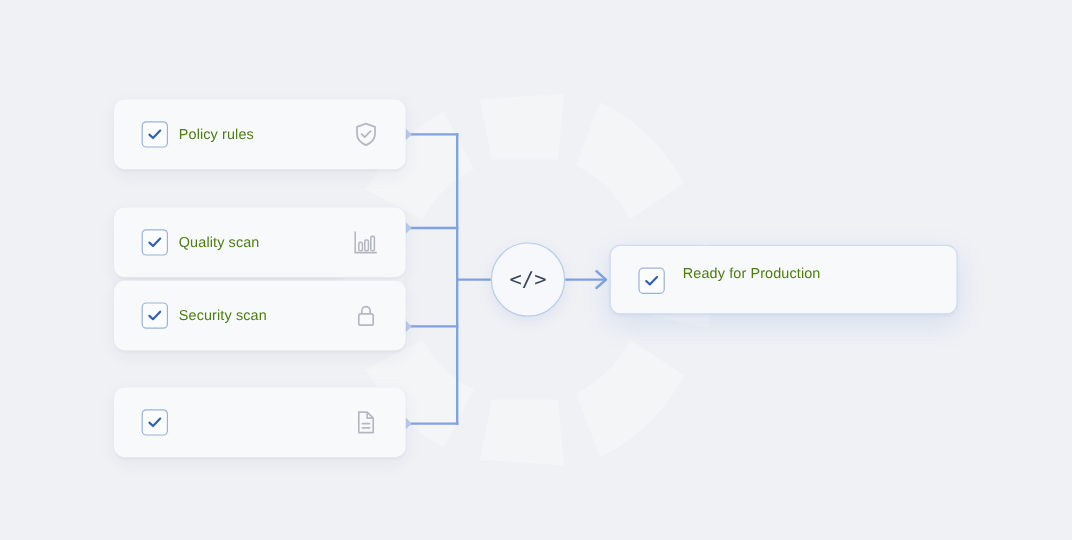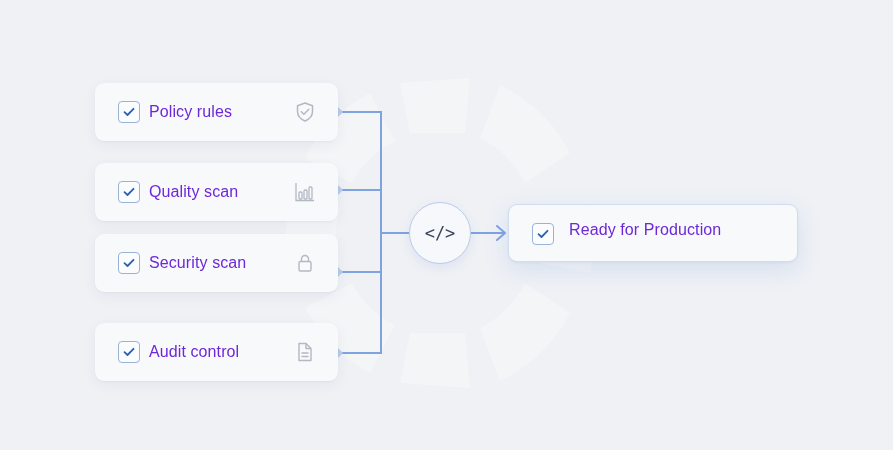--- a/index.html
+++ b/index.html
@@ -15,21 +15,21 @@
     background:#f8f9fb; border-radius:9px;
     box-shadow:0 4px 14px rgba(40,55,90,0.06), 0 1px 2px rgba(40,55,90,0.04);
     display:flex; align-items:center; box-sizing:border-box;
   }
   .checkbox {
     position:absolute; left:23px; width:22px; height:22px; box-sizing:border-box;
     border:1.5px solid #9ab2d8; border-radius:4px; background:#fbfcfe;
     display:flex; align-items:center; justify-content:center;
   }
   .card-label {
-    position:absolute; left:54px; font-size:16px; color:#6d28d9; letter-spacing:0.1px;
+    position:absolute; left:54px; font-size:12px; color:#4d7c0f; letter-spacing:0.1px;
     white-space:nowrap;
   }
   .card-icon { position:absolute; right:22px; width:22px; height:22px; display:flex; align-items:center; justify-content:center; }
   .connectors { position:absolute; left:0; top:0; width:893px; height:450px; pointer-events:none; }
   .node {
     position:absolute; left:409px; top:202px; width:62px; height:62px; box-sizing:border-box;
     border-radius:50%; background:#f7f8fb; border:1.5px solid #b9cbec;
     box-shadow:0 4px 12px rgba(80,110,180,0.10);
     display:flex; align-items:center; justify-content:center;
     font-family:"DejaVu Sans Mono", "Liberation Mono", monospace; font-size:17px; color:#3a4459;
@@ -86,21 +86,21 @@
   </div>
   <span class="card-label">Policy rules</span>
   <span class="card-icon">
     <svg width="22" height="22" viewBox="0 0 22 22">
         <path d="M11 2 L18.5 4.8 V10.5 C18.5 15 15.2 18.2 11 20 C6.8 18.2 3.5 15 3.5 10.5 V4.8 Z" stroke="#b3b8c2" stroke-width="1.5" fill="none" stroke-linejoin="round"></path>
         <path d="M7.3 10.8 L9.9 13.3 L14.8 8.3" stroke="#b3b8c2" stroke-width="1.5" fill="none" stroke-linecap="round" stroke-linejoin="round"></path>
       </svg>
   </span>
 </div>
 
-<div class="card" style="top:163px;">
+<div class="card" style="top:173px;">
   <div class="checkbox">
     <svg width="12" height="10" viewBox="0 0 12 10">
         <path d="M1.5 5.2 L4.5 8 L10.5 1.8" stroke="#2f5fb3" stroke-width="1.8" fill="none" stroke-linecap="round" stroke-linejoin="round"></path>
       </svg>
   </div>
   <span class="card-label">Quality scan</span>
   <span class="card-icon">
     <svg width="22" height="22" viewBox="0 0 22 22">
         <g stroke="#b3b8c2" stroke-width="1.3" fill="none">
           <path d="M2 2 V19.5 H20"></path>
@@ -128,21 +128,20 @@
       </svg>
   </span>
 </div>
 
 <div class="card" style="top:323px;">
   <div class="checkbox">
     <svg width="12" height="10" viewBox="0 0 12 10">
         <path d="M1.5 5.2 L4.5 8 L10.5 1.8" stroke="#2f5fb3" stroke-width="1.8" fill="none" stroke-linecap="round" stroke-linejoin="round"></path>
       </svg>
   </div>
-  <span class="card-label">Audit control</span>
   <span class="card-icon">
     <svg width="22" height="22" viewBox="0 0 22 22">
         <g stroke="#b3b8c2" stroke-width="1.4" fill="none" stroke-linejoin="round">
           <path d="M5 2.5 H12 L17 7.5 V19.5 H5 Z"></path>
           <path d="M12 2.5 V7.5 H17"></path>
           <path d="M8 12 H14 M8 15.5 H14" stroke-linecap="round"></path>
         </g>
       </svg>
   </span>
 </div>

